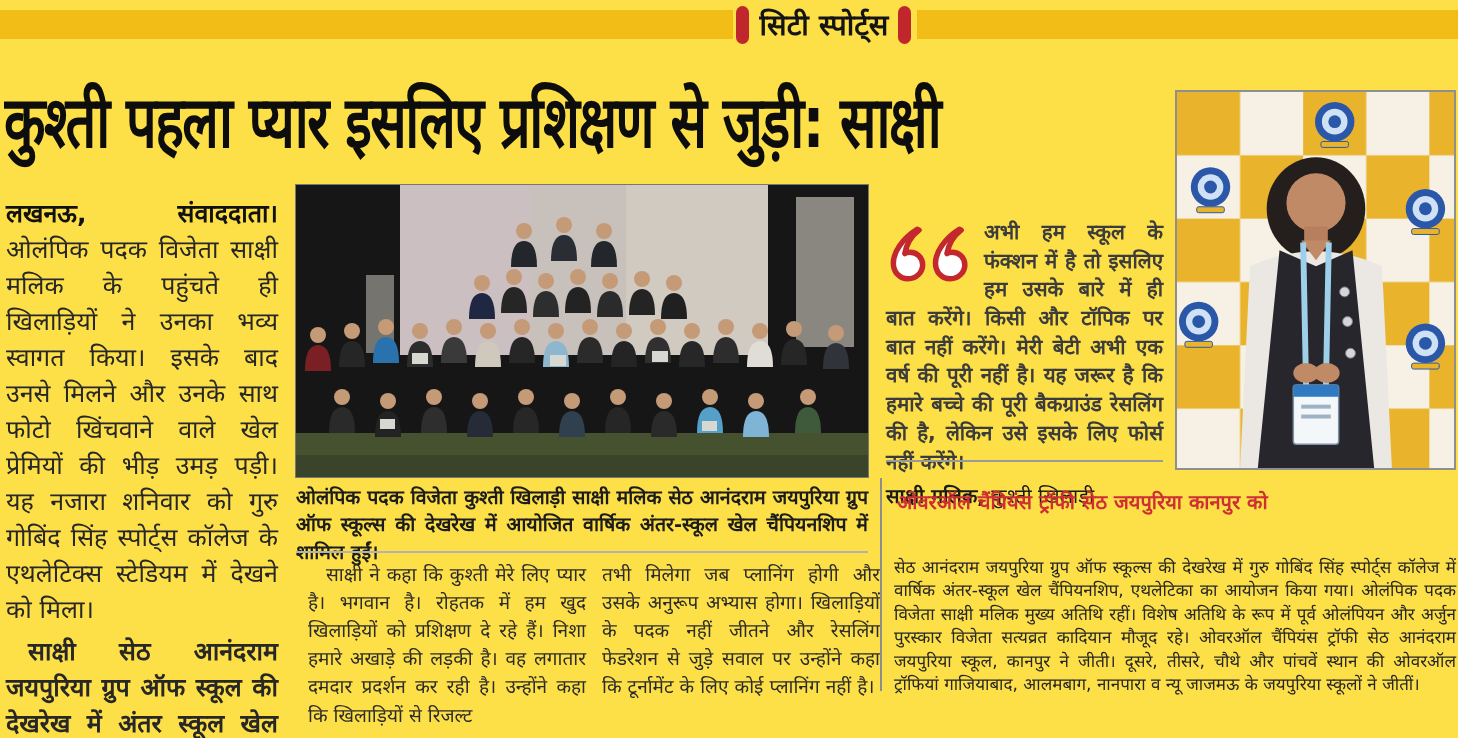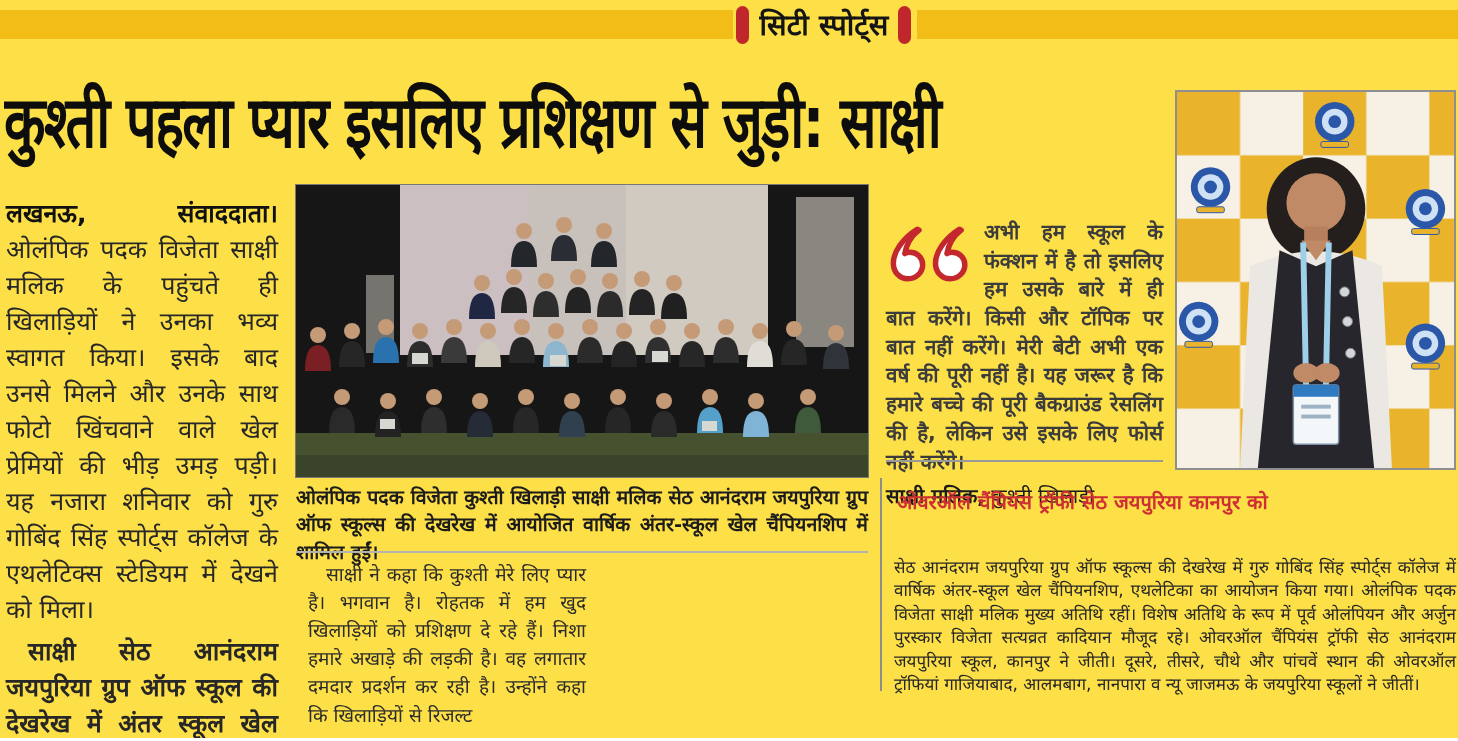--- a/index.html
+++ b/index.html
@@ -141,20 +141,23 @@
         <rect x="406" y="236" width="15" height="10" fill="#d8d8d2"></rect>
     </svg>
   </div>
 
   <div class="caption">ओलंपिक पदक विजेता कुश्ती खिलाड़ी साक्षी मलिक सेठ आनंदराम जयपुरिया ग्रुप ऑफ स्कूल्स की देखरेख में आयोजित वार्षिक अंतर-स्कूल खेल चैंपियनशिप में शामिल हुईं।</div>
   <div class="caption-rule"></div>
 
   <div class="midcols">
     <div class="mcol first">
         <p>साक्षी ने कहा कि कुश्ती मेरे लिए प्यार है। भगवान है। रोहतक में हम खुद खिलाड़ियों को प्रशिक्षण दे रहे हैं। निशा हमारे अखाड़े की लड़की है। वह लगातार दमदार प्रदर्शन कर रही है। उन्होंने कहा कि खिलाड़ियों से रिजल्ट</p>
+      </div>
+    <div class="mcol">
+        <p>तभी मिलेगा जब प्लानिंग होगी और उसके अनुरूप अभ्यास होगा। खिलाड़ियों के पदक नहीं जीतने और रेसलिंग फेडरेशन से जुड़े सवाल पर उन्होंने कहा कि टूर्नामेंट के लिए कोई प्लानिंग नहीं है।</p>
       </div>
   </div>
 
   <div class="quoteblock">
     <div class="qtext">
       <svg class="quote-icon" viewBox="0 0 96 64">
         <g fill="#fff" stroke="#c3282e" stroke-width="6" stroke-linejoin="round">
           <path d="M34 5 C18 15 8 30 8 42 C8 52 15 59 24 59 C33 59 40 52 40 44 C40 36 34 30 26 30 C24 30 22 30.5 20.5 31.5 C22.5 21 28 12 36 6 Z"></path>
           <path d="M80 5 C64 15 54 30 54 42 C54 52 61 59 70 59 C79 59 86 52 86 44 C86 36 80 30 72 30 C70 30 68 30.5 66.5 31.5 C68.5 21 74 12 82 6 Z"></path>
         </g>

